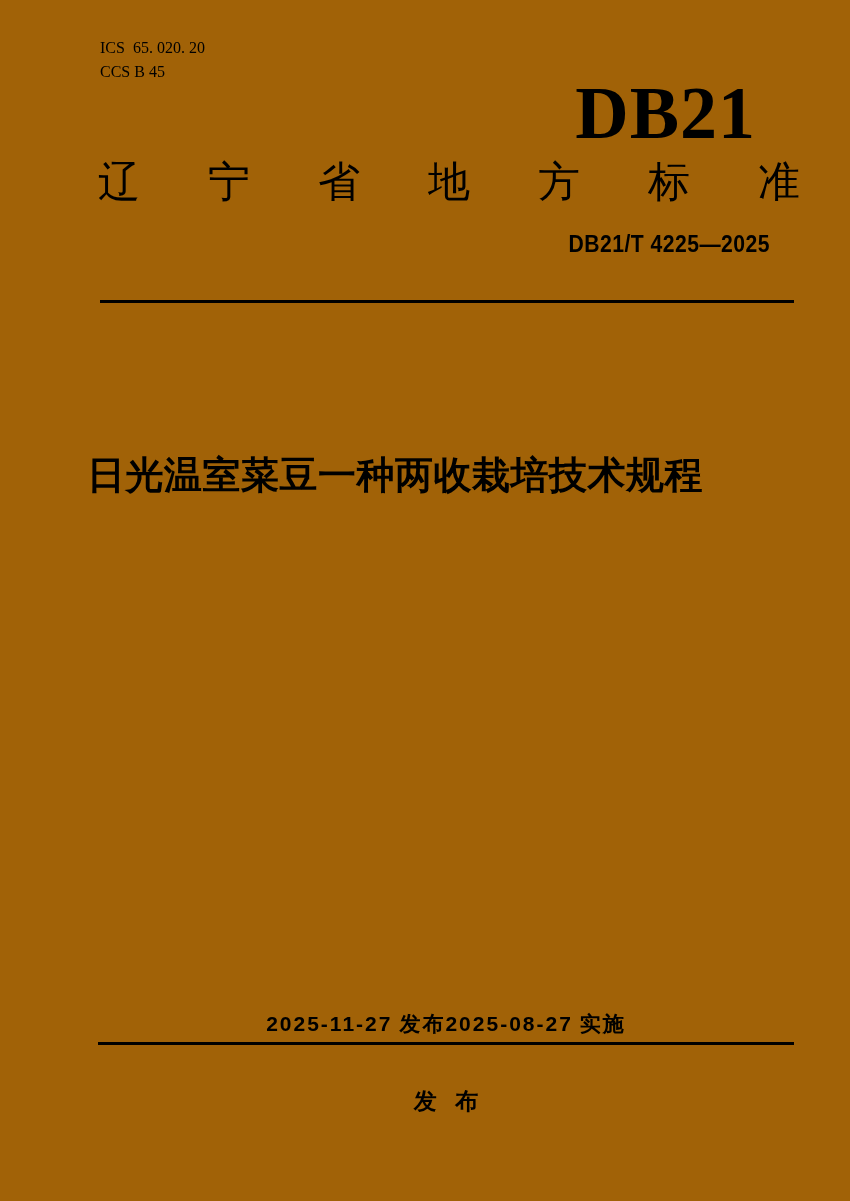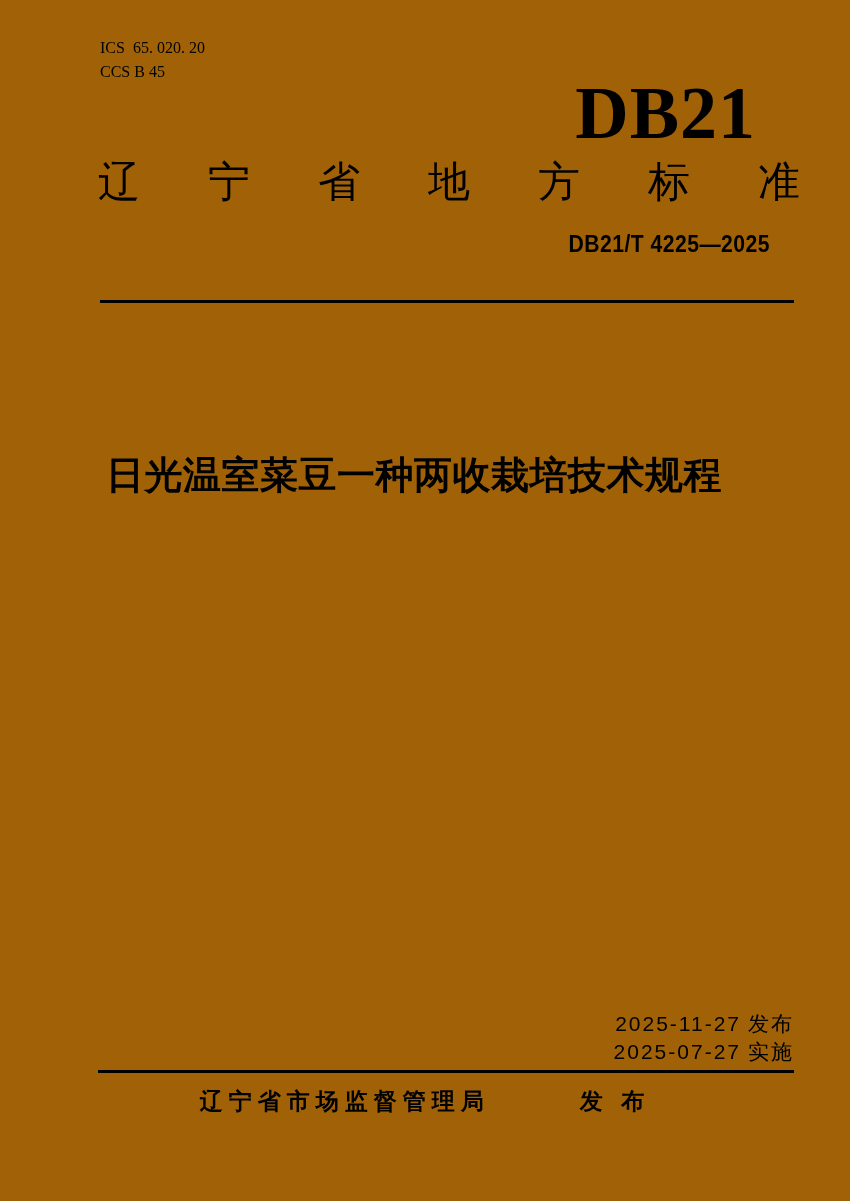--- a/index.html
+++ b/index.html
@@ -79,36 +79,34 @@
     position: absolute;
     left: 0;
     width: 790px;
     top: 450px;
     margin: 0;
     text-align: center;
     font-size: 38px;
     font-weight: 700;
     letter-spacing: 0.5px;
     white-space: nowrap;
-    padding-left: 19px;
   }
   .date-row {
     position: absolute;
     left: 98px;
     width: 696px;
     top: 1010px;
     display: flex;
     justify-content: center;
     align-items: flex-end;
     border-bottom: 3px solid #000000;
     padding-bottom: 4px;
     font-size: 21px;
-    font-weight: 400;
+    font-weight: 700;
     white-space: nowrap;
-    flex-direction: column;
   }
   .date-value { letter-spacing: 2px; }
   .date-label { margin-left: 7px; letter-spacing: 2px; }
   .publisher-row {
     position: absolute;
     left: 0;
     width: 850px;
     top: 1086px;
     display: flex;
     justify-content: center;
@@ -138,22 +136,21 @@
 
   <div class="rule"></div>
 
   <h1 class="title">日光温室菜豆一种两收栽培技术规程</h1>
 
   <div class="date-row">
     <div>
       <span class="date-value">2025-11-27</span><span class="date-label">发布</span>
     </div>
     <div>
-      <span class="date-value">2025-07-27</span><span class="date-label">实施</span>
+      <span class="date-value">2025-08-27</span><span class="date-label">实施</span>
     </div>
   </div>
 
   <div class="publisher-row">
-    <span class="publisher-name">辽宁省市场监督管理局</span>
     <span class="publish-label">发 布</span>
   </div>
 
 </div>
 
 </body></html>

